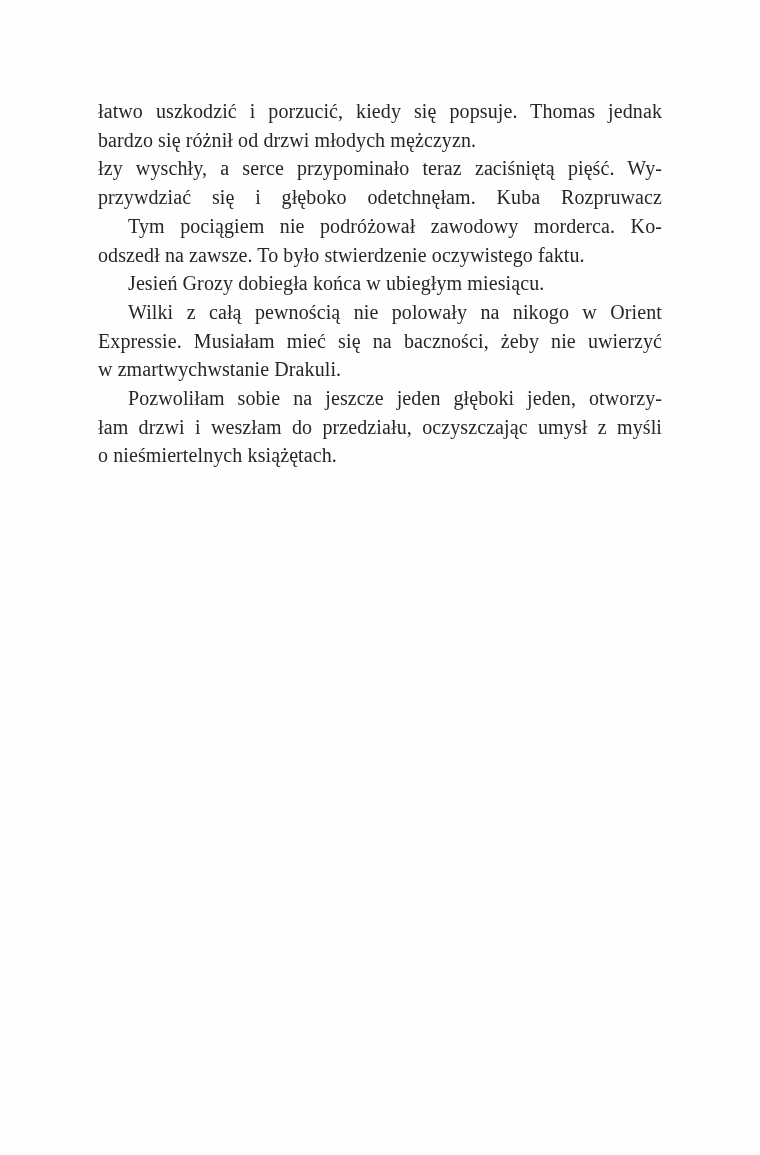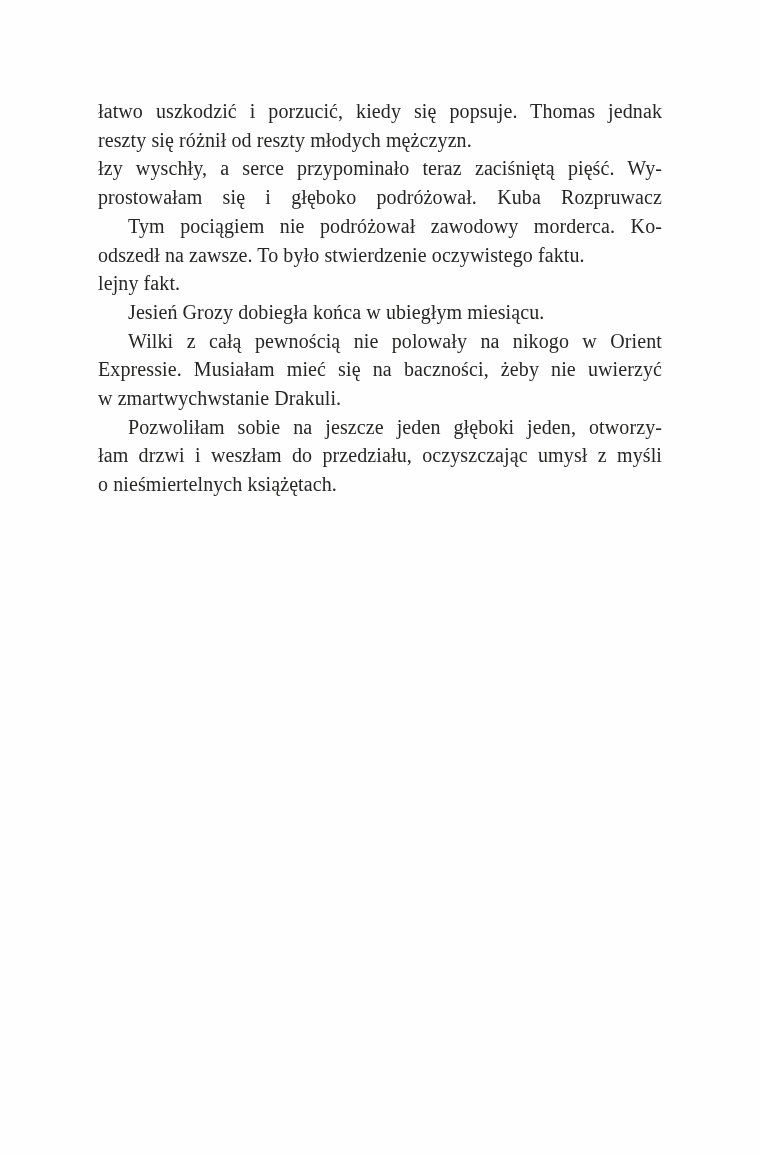--- a/index.html
+++ b/index.html
@@ -43,26 +43,25 @@
   .line.indent {
     text-indent: 30px;
   }
 </style>
 </head>
 <body>
 
 <div class="page">
   <div class="text-block" id="text-block">
       <div class="line justify">łatwo uszkodzić i porzucić, kiedy się popsuje. Thomas jednak</div>
-      <div class="line">reszty się różnił od reszty młodych mężczyzn.</div>
+      <div class="line">bardzo się różnił od drzwi młodych mężczyzn.</div>
       <div class="line justify">łzy wyschły, a serce przypominało teraz zaciśniętą pięść. Wy-</div>
-      <div class="line justify">prostowałam się i głęboko podróżował. Kuba Rozpruwacz</div>
+      <div class="line justify">przywdziać się i głęboko odetchnęłam. Kuba Rozpruwacz</div>
       <div class="line indent justify">Tym pociągiem nie podróżował zawodowy morderca. Ko-</div>
       <div class="line">odszedł na zawsze. To było stwierdzenie oczywistego faktu.</div>
-      <div class="line">lejny fakt.</div>
       <div class="line indent">Jesień Grozy dobiegła końca w ubiegłym miesiącu.</div>
       <div class="line indent justify">Wilki z całą pewnością nie polowały na nikogo w Orient</div>
       <div class="line justify">Expressie. Musiałam mieć się na baczności, żeby nie uwierzyć</div>
       <div class="line">w zmartwychwstanie Drakuli.</div>
       <div class="line indent justify">Pozwoliłam sobie na jeszcze jeden głęboki jeden, otworzy-</div>
       <div class="line justify">łam drzwi i weszłam do przedziału, oczyszczając umysł z myśli</div>
       <div class="line">o nieśmiertelnych książętach.</div>
     </div>
 </div>
 

